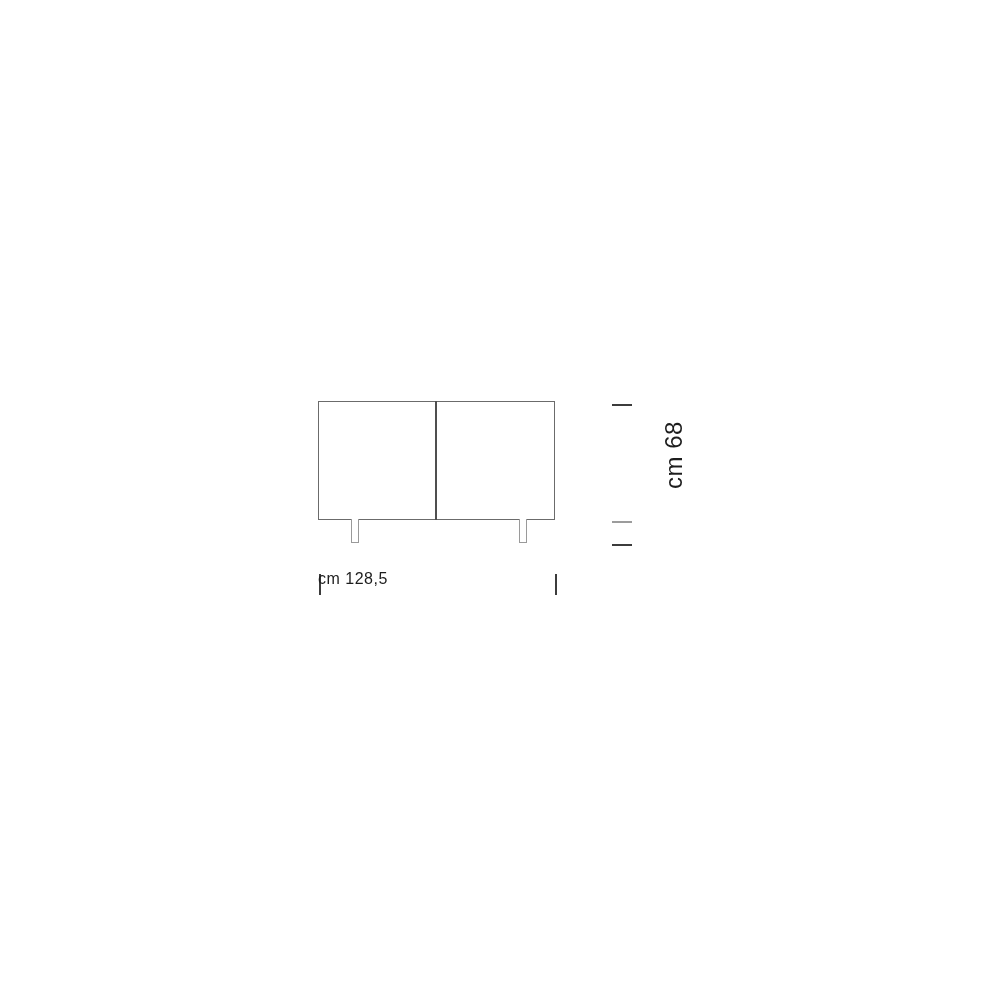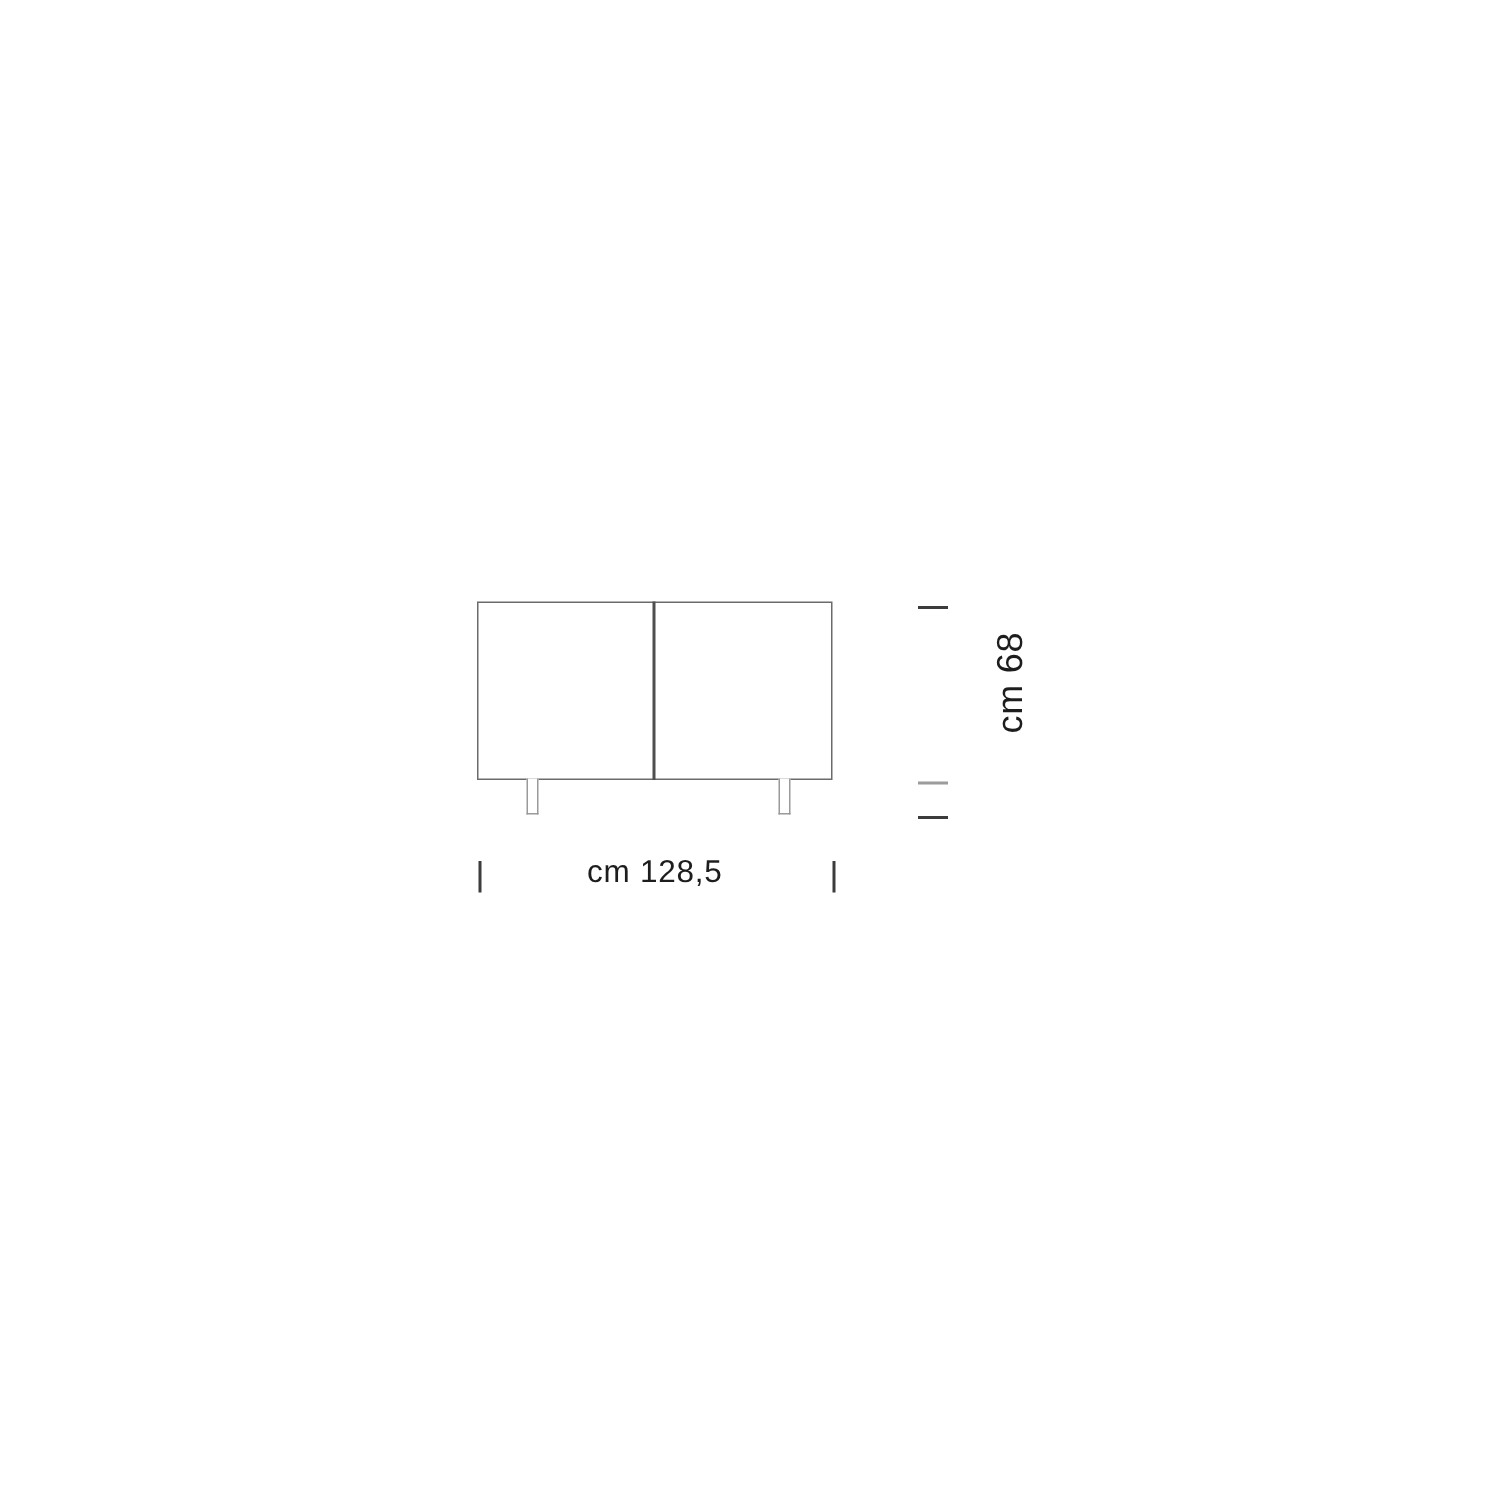--- a/index.html
+++ b/index.html
@@ -85,22 +85,21 @@
     font-weight: 300;
     letter-spacing: 0.5px;
     color: var(--text, #1d1d1d);
     white-space: nowrap;
   }
   .width-label {
     position: absolute;
     left: 318px;
     top: 570px;
     width: 237px;
-    text-align: center;
-    font-size: 21px;
+    font-size: 16px;
     font-weight: 300;
     letter-spacing: 0.5px;
     color: var(--text, #1d1d1d);
     white-space: nowrap;
   }
 </style>
 </head>
 <body>
 
 <div class="canvas">

